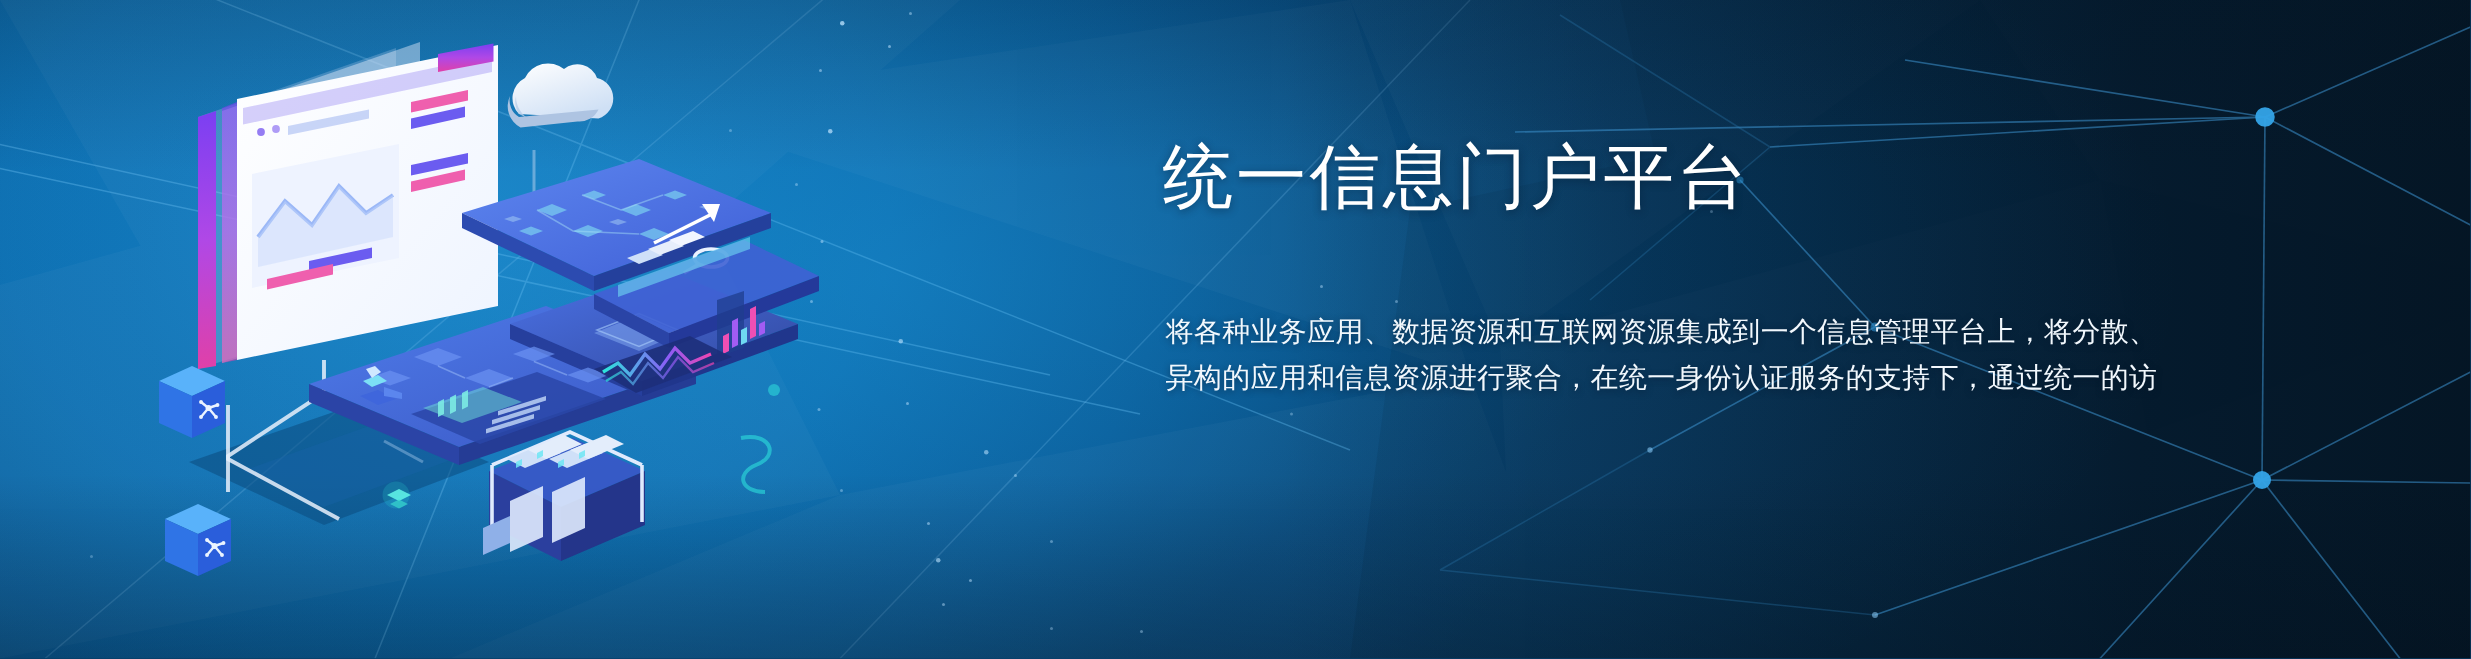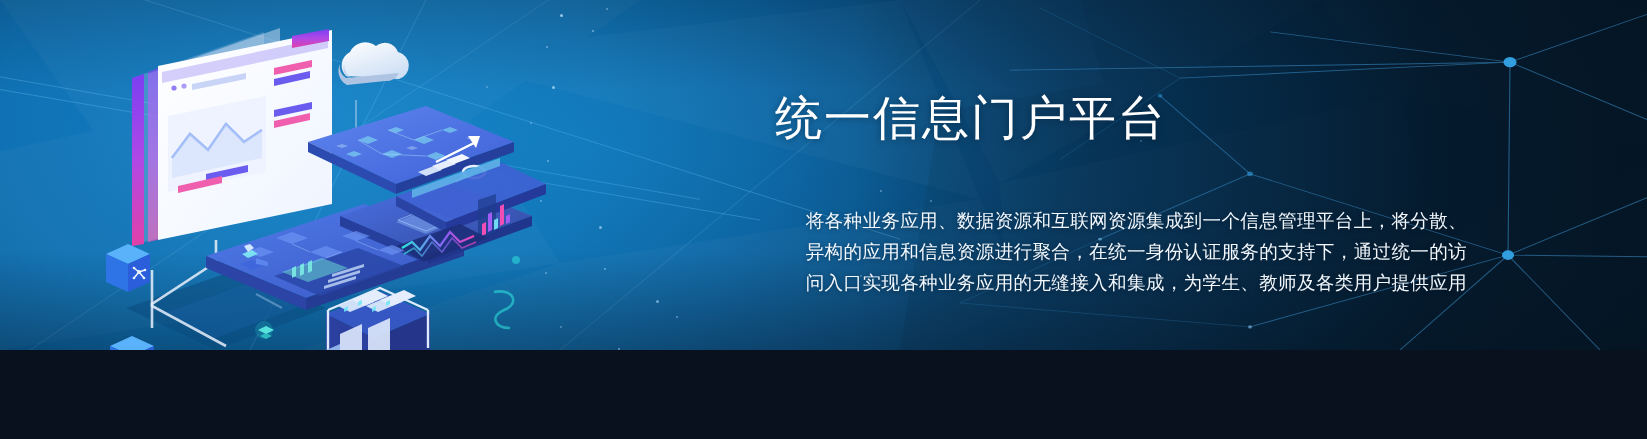--- a/index.html
+++ b/index.html
@@ -1,20 +1,20 @@
 <!DOCTYPE html>
 <html><head>
 <meta charset="utf-8">
 <style>
   html,body{margin:0;padding:0;background:#08111d;}
   body{font-family:"Liberation Sans","DejaVu Sans",sans-serif;}
 
   #banner{
     position:relative;
-    width:1647px;height:350px;
+    width:1647px;height:439px;
     overflow:hidden;
     background:#0b6db5;
   }
 
   
   .bg-base{
     position:absolute;inset:0;
     background:
       radial-gradient(ellipse 780px 560px at 18% 34%, #1383c8 0%, #0f72b4 38%, #0a5d99 62%, #074a7d 80%, #063f6d 100%),
       linear-gradient(100deg,#0a5c97 0%,#0d74b6 20%,#1283c6 36%,#0c66a2 52%,#07436f 66%,#05304f 80%,#04223a 92%,#041d31 100%);
@@ -69,21 +69,21 @@
   .body{
     position:absolute;top:205px;left:2px;
     width:690px;
     margin:0;
     font-size:18.6px;
     line-height:31px;
     color:#f2f8fd;
     letter-spacing:0.3px;
     text-shadow:0 1px 4px rgba(2,20,40,0.5);
   }
-  .body p{margin:0;white-space:nowrap;text-align:right;}
+  .body p{margin:0;white-space:nowrap;}
 </style>
 </head>
 <body>
 
 <div id="banner">
 
   <div class="bg-base"></div>
 
   <div class="facets">
     <svg viewBox="0 0 1647 439" preserveAspectRatio="none">
@@ -430,17 +430,16 @@
       <path d="M56,262 L56,298 L130,338" fill="none" stroke="#e8f0fb" stroke-width="2.6" opacity="0.85"></path>
       <path d="M160,286 L186,300" fill="none" stroke="#9fc5e8" stroke-width="2" opacity="0.45"></path>
     </svg>
   </div>
 
   <div class="copy">
     <h1 class="title">统一信息门户平台</h1>
     <div class="body">
       <p>将各种业务应用、数据资源和互联网资源集成到一个信息管理平台上，将分散、</p>
       <p>异构的应用和信息资源进行聚合，在统一身份认证服务的支持下，通过统一的访</p>
-      <p>问入口实现各种业务应用的无缝接入和集成，为学生、教师及各类用户提供应用</p>
     </div>
   </div>
 
 </div>
 
 </body></html>

